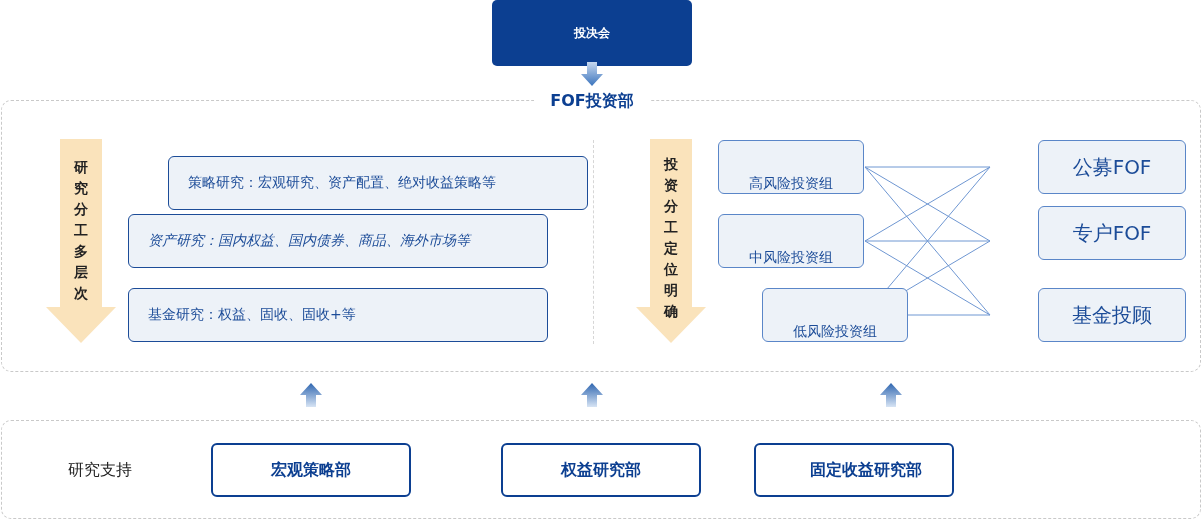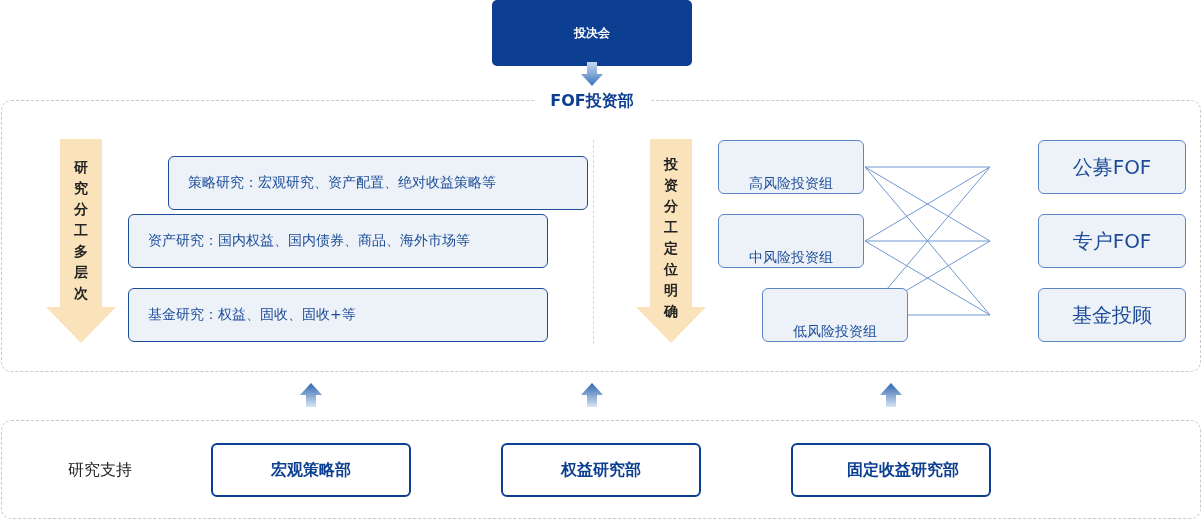--- a/index.html
+++ b/index.html
@@ -104,21 +104,21 @@
   <span>分</span>
   <span>工</span>
   <span>多</span>
   <span>层</span>
   <span>次</span>
 </div>
 
 <div class="research-box" style="top:156px;margin-left:40px;">
   <span>策略研究：宏观研究、资产配置、绝对收益策略等</span>
 </div>
-<div class="research-box" style="top:214px;">
+<div class="research-box" style="top:214px;font-style:italic;">
   <span>资产研究：国内权益、国内债券、商品、海外市场等</span>
 </div>
 <div class="research-box" style="top:288px;">
   <span>基金研究：权益、固收、固收+等</span>
 </div>
 
 <svg class="big-arrow" style="left:636px;" viewBox="0 0 70 204">
   <path d="M14 0 H56 V168 H70 L35 204 L0 168 H14 Z" fill="#fae3bb"></path>
 </svg>
 <div class="big-arrow-text" style="left:636px; top:154px;">
@@ -152,21 +152,21 @@
 <div class="group-box" style="top:214px;">
   <span>中风险投资组</span>
 </div>
 <div class="group-box" style="top:288px;margin-left:44px;">
   <span>低风险投资组</span>
 </div>
 
 <div class="product-box" style="top:140px;">
   <span>公募FOF</span>
 </div>
-<div class="product-box" style="top:214px;">
+<div class="product-box" style="top:206px;">
   <span>专户FOF</span>
 </div>
 <div class="product-box" style="top:288px;">
   <span>基金投顾</span>
 </div>
 
 <svg class="arrow-up-blue" style="left:300px;" viewBox="0 0 22 24">
   <defs>
     <linearGradient id="gUp" x1="0" y1="0" x2="0" y2="1">
       <stop offset="0" stop-color="#2f66b0"></stop>
@@ -185,15 +185,15 @@
 <div class="support-panel"></div>
 <div class="support-label">
   <span>研究支持</span>
 </div>
 <div class="dept-box" style="left:211px;">
   <span>宏观策略部</span>
 </div>
 <div class="dept-box" style="left:501px;font-family:Liberation Serif, serif;">
   <span>权益研究部</span>
 </div>
-<div class="dept-box" style="left:791px;padding-left:24px;">
+<div class="dept-box" style="left:754px;padding-left:24px;">
   <span>固定收益研究部</span>
 </div>
 
 </body></html>

